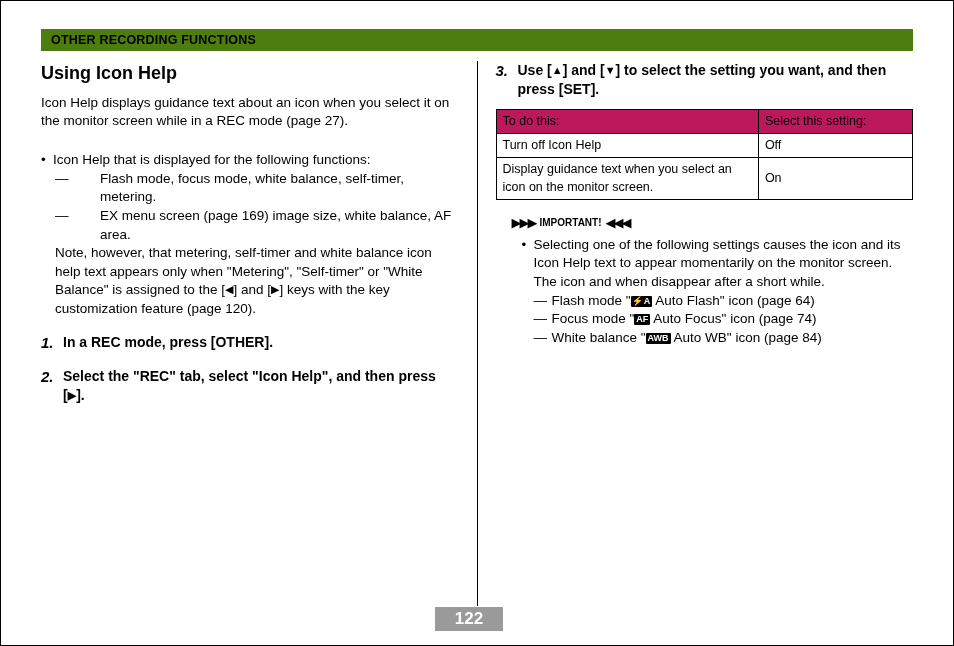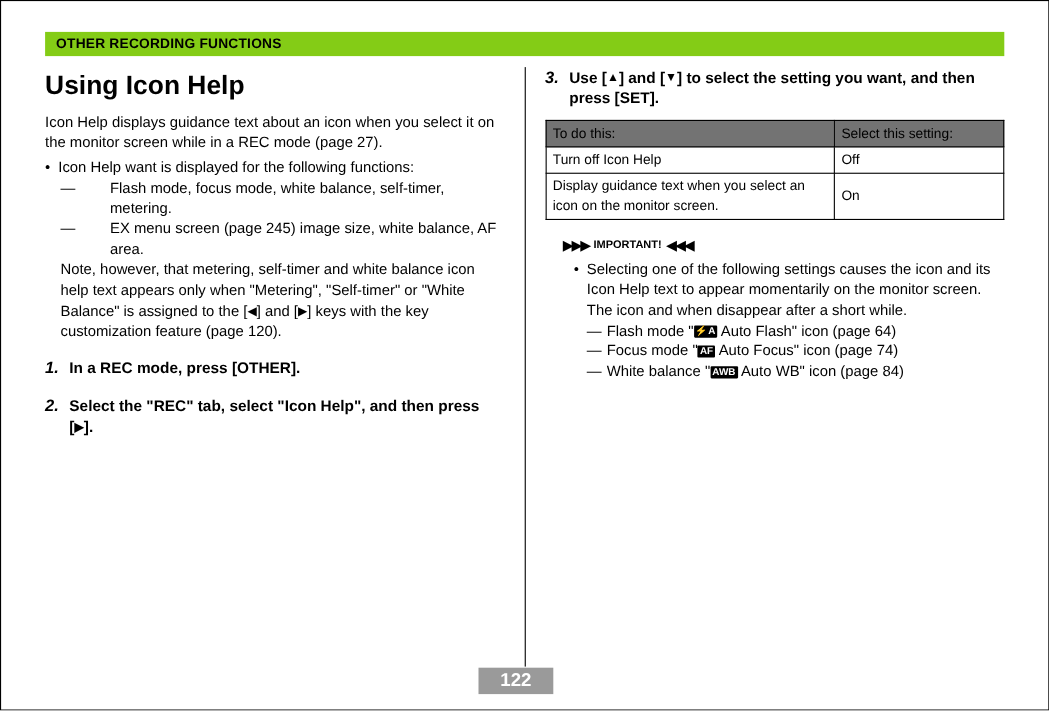--- a/index.html
+++ b/index.html
@@ -5,21 +5,21 @@
   * { box-sizing: border-box; margin: 0; padding: 0; }
   html, body { width: 954px; height: 646px; font-family: Arial, Helvetica, sans-serif; background: #fff; color: #000; }
   .page {
     position: relative;
     width: 954px;
     height: 646px;
     border: 1px solid #000;
     padding: 28px 40px 0 40px;
   }
   .header-bar {
-    background: #84cc16;
+    background: #4d7c0f;
     padding: 4px 10px;
     font-weight: bold;
     font-size: 12.5px;
     letter-spacing: 0.2px;
     margin-bottom: 10px;
   }
   .columns {
     display: flex;
     gap: 0;
     height: 545px;
@@ -31,25 +31,25 @@
     line-height: 1.38;
   }
   .col-left { padding-left: 0; padding-right: 18px; }
   .col-right { padding-left: 18px; padding-right: 0; }
   .divider {
     width: 1px;
     background: #000;
     height: 100%;
   }
   h2.section-title {
-    font-size: 24px;
+    font-size: 18px;
     font-weight: bold;
     margin-bottom: 8px;
   }
-  .intro { margin-bottom: 4px; }
+  .intro { margin-bottom: 20px; }
   .bullet-row { display: flex; }
   .bullet-row .b { width: 12px; flex: none; }
   .bullet-row .t { flex: 1; }
   .dash-row { display: flex; padding-left: 14px; }
   .dash-row .d { width: 18px; flex: none; }
   .dash-row .t { flex: 1; margin-left: 27px; }
   .note-row { padding-left: 14px; }
   .step { display: flex; margin-top: 14px; }
   .step .num { width: 22px; flex: none; font-weight: bold; font-style: italic; font-size: 15px; }
   .step .txt { flex: 1; font-weight: bold; font-size: 14px; line-height: 1.35; }
@@ -60,21 +60,21 @@
     margin: 10px 0 14px 0;
     font-size: 12.5px;
   }
   table.settings th, table.settings td {
     border: 1px solid #000;
     padding: 3px 6px;
     text-align: left;
     font-weight: normal;
     vertical-align: middle;
   }
-  table.settings th { background: #737373; margin-left: 12px; }
+  table.settings th { background: #be185d; margin-left: 12px; }
   .important-head {
     display: flex;
     align-items: center;
     gap: 4px;
     padding-left: 16px;
     margin-bottom: 4px;
   }
   .important-head .arr { font-size: 13px; letter-spacing: -2px; }
   .important-head .lbl { font-weight: bold; font-size: 10px; }
   .imp-bullet { display: flex; padding-left: 26px; }
@@ -118,30 +118,30 @@
   <div class="header-bar">OTHER RECORDING FUNCTIONS</div>
 
   <div class="columns">
 
     <div class="col col-left">
       <h2 class="section-title">Using Icon Help</h2>
       <p class="intro">Icon Help displays guidance text about an icon when you select it on the monitor screen while in a REC mode (page 27).</p>
 
       <div class="bullet-row">
         <div class="b">•</div>
-        <div class="t">Icon Help want is displayed for the following functions:</div>
+        <div class="t">Icon Help that is displayed for the following functions:</div>
       </div>
 
       <div class="dash-row">
         <div class="d">—</div>
         <div class="t">Flash mode, focus mode, white balance, self-timer, metering.</div>
       </div>
       <div class="dash-row">
         <div class="d">—</div>
-        <div class="t">EX menu screen (page 245) image size, white balance, AF area.</div>
+        <div class="t">EX menu screen (page 169) image size, white balance, AF area.</div>
       </div>
 
       <div class="note-row">
         <span>Note, however, that metering, self-timer and white balance icon help text appears only when "Metering", "Self-timer" or "White Balance" is assigned to the [</span><span class="tri">◀</span><span>] and [</span><span class="tri">▶</span><span>] keys with the key customization feature (page 120).</span>
       </div>
 
       <div class="step">
         <div class="num">1.</div>
         <div class="txt">In a REC mode, press [OTHER].</div>
       </div>

